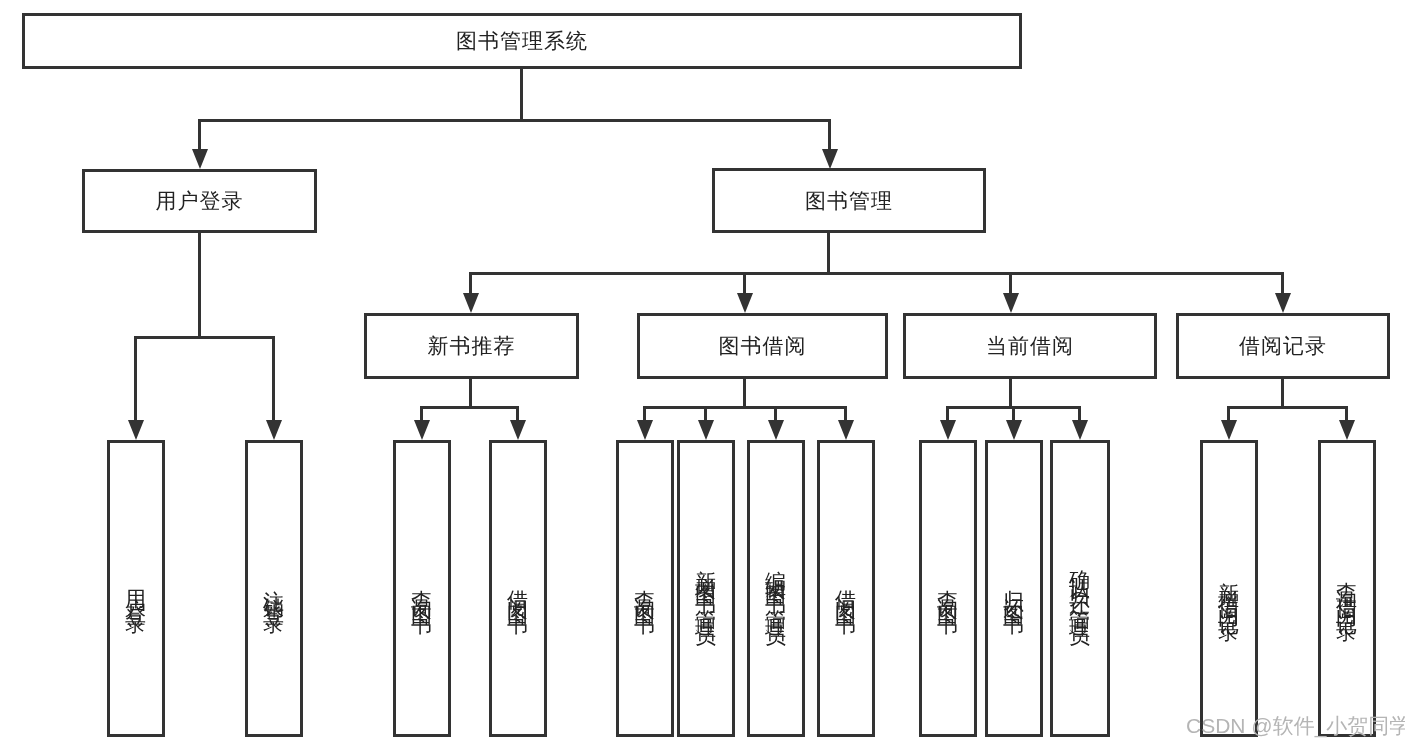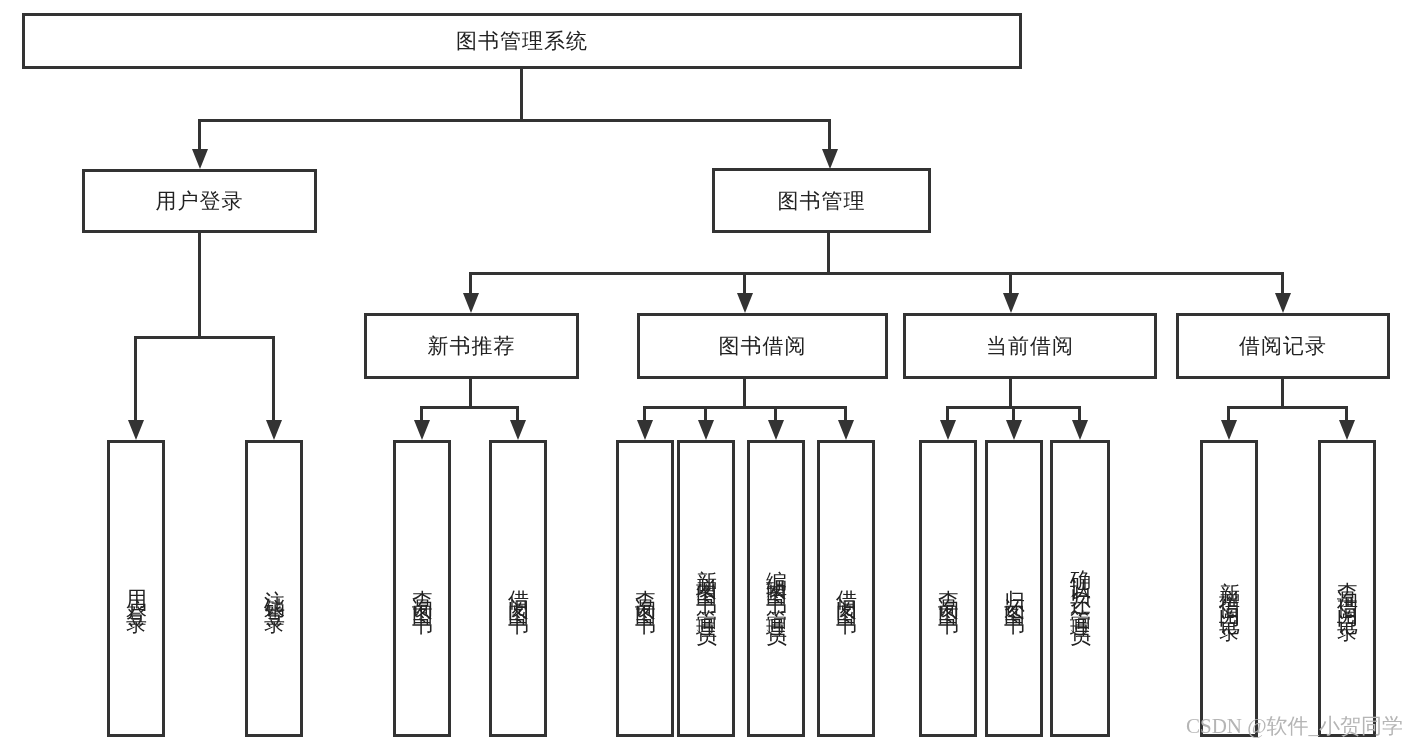--- a/index.html
+++ b/index.html
@@ -9,21 +9,21 @@
     --background: #ffffff;
     --watermark: #b5b5b5;
   }
   * { margin: 0; padding: 0; box-sizing: border-box; }
   html, body { background: var(--background); }
   .canvas {
     position: relative;
     width: 1405px;
     height: 747px;
     background: var(--background);
-    font-family: Liberation Serif, serif;
+    font-family: Liberation Sans, sans-serif;
     overflow: hidden;
     padding-left: 8px;
   }
   .node {
     position: absolute;
     background: var(--box-fill);
     border: 3px solid var(--line);
     display: flex;
     align-items: center;
     justify-content: center;
@@ -119,21 +119,21 @@
   <div class="ahead" style="left:1339px;top:420px"></div>
 
   <div class="node" style="left:22px;top:13px;width:1000px;height:56px">
     <span>图书管理系统</span>
   </div>
 
   <div class="node" style="left:82px;top:169px;width:235px;height:64px">
     <span>用户登录</span>
   </div>
 
-  <div class="node" style="left:712px;top:168px;width:219px;height:65px">
+  <div class="node" style="left:712px;top:168px;width:274px;height:65px">
     <span>图书管理</span>
   </div>
 
   <div class="node" style="left:364px;top:313px;width:215px;height:66px">
     <span>新书推荐</span>
   </div>
 
   <div class="node" style="left:637px;top:313px;width:251px;height:66px">
     <span>图书借阅</span>
   </div>

